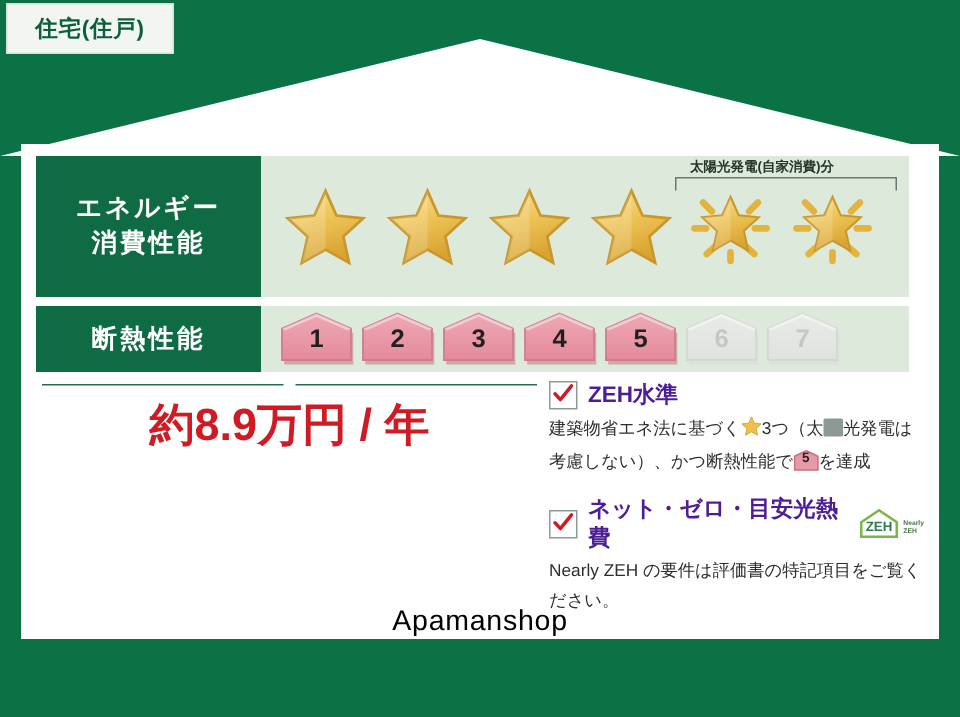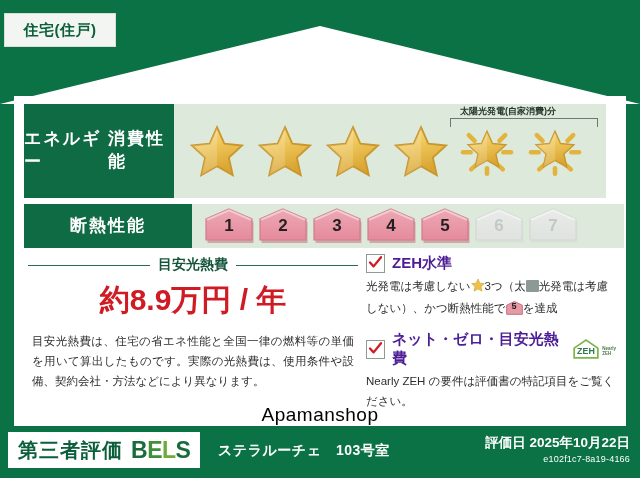--- a/index.html
+++ b/index.html
@@ -17,21 +17,21 @@
   .roof{
     position:absolute;left:0;top:26px;width:640px;height:78px;
     background:#ffffff;
     clip-path:polygon(0% 100%, 50% 0%, 100% 100%);
   }
 
   .badge-housing{
     position:absolute;left:4px;top:2px;width:110px;height:32px;
     background:#f2f5f1;border:1px solid #d7ded6;
     display:flex;align-items:center;justify-content:center;
-    color:#0b5f3a;font-size:15px;font-weight:bold;letter-spacing:.5px;margin-top:11px;
+    color:#0b5f3a;font-size:15px;font-weight:bold;letter-spacing:.5px;
   }
   .badge-renew{
     position:absolute;right:4px;top:2px;height:32px;
     background:#f2f5f1;border:1px solid #d7ded6;
     display:flex;align-items:center;gap:4px;padding:0 8px 0 5px;
   }
   .badge-renew .txt{color:#0b5f3a;font-size:14px;font-weight:bold;}
   .sun-icon{width:24px;height:22px;display:block;}
 
   .hdr-text{position:absolute;left:0;top:40px;width:640px;text-align:center;z-index:5;}
@@ -41,31 +41,31 @@
   
   .card{
     position:absolute;left:14px;top:96px;width:612px;height:330px;
     background:#ffffff;
   }
 
   
   .row{position:absolute;left:10px;display:flex;align-items:stretch;}
   .rowlabel{
     background:#0f6b43;color:#fff;font-weight:bold;
-    display:flex;flex-direction:row;align-items:center;justify-content:center;
+    display:flex;flex-direction:column;align-items:center;justify-content:center;
     letter-spacing:2px;line-height:1.35;
   }
   .rowbody{background:#dde9da;position:relative;display:flex;align-items:center;}
 
   #row-energy{top:8px;}
   #row-energy .rowlabel{width:150px;height:94px;font-size:17px;}
   #row-energy .rowbody{width:432px;height:94px;}
 
   #row-insul{top:108px;}
-  #row-insul .rowlabel{width:168px;height:44px;font-size:17px;}
+  #row-insul .rowlabel{width:150px;height:44px;font-size:17px;}
   #row-insul .rowbody{width:432px;height:44px;}
 
   
   .stars{display:flex;align-items:center;gap:2px;padding-left:10px;}
   .star{width:66px;height:64px;display:block;}
   .solar-caption{
     position:absolute;right:26px;top:1px;width:144px;text-align:center;
     font-size:9px;font-weight:bold;color:#25352c;letter-spacing:0px;
   }
   .bracket-line{
@@ -374,40 +374,38 @@
       </svg>
       <span class="num">7</span>
             </span>
           </div>
       </div>
     </div>
 
     <div class="cost">
       <div class="cost-head">
         <span class="rule"></span>
-        <span class="t">目安光熱費</span>
         <span class="rule"></span>
       </div>
       <div class="cost-value">約8.9万円 / 年</div>
-      <div class="cost-note">目安光熱費は、住宅の省エネ性能と全国一律の燃料等の単価を用いて算出したものです。実際の光熱費は、使用条件や設備、契約会社・方法などにより異なります。</div>
     </div>
 
     <div class="claims">
 
       <div class="claim">
         <div class="claim-head">
           <span class="chk">
             <svg width="15" height="15" viewBox="0 0 15 15">
               <path d="M2 7.5 L5.6 11.4 L13 2.2" fill="none" stroke="#cf1c24" stroke-width="2.3" stroke-linecap="round" stroke-linejoin="round"></path>
             </svg>
           </span>
           <span class="claim-title">ZEH水準</span>
         </div>
         <div class="claim-body">
-          <span>光発電は考慮しない</span><span class="inline-star">
+          <span>建築物省エネ法に基づく</span><span class="inline-star">
             <svg width="14" height="14" viewBox="0 0 24 24">
               <polygon points="12,1.6 15.2,8.8 23,9.6 17.2,14.9 18.9,22.6 12,18.7 5.1,22.6 6.8,14.9 1,9.6 8.8,8.8" fill="#edc14a" stroke="#cfa02e" stroke-width="1"></polygon>
             </svg>
           </span><span>3つ（太</span><span class="redact"></span><span>光発電は考慮しない）、かつ断熱性能で</span><span class="inline-house">
             <svg width="17" height="14" viewBox="0 0 17 14" style="position:absolute;left:0;top:0;">
               <polygon points="8.5,0.5 16.3,4.2 16.3,13.3 0.7,13.3 0.7,4.2" fill="#e59aa6" stroke="#c4707f" stroke-width="1"></polygon>
             </svg>
             <span>5</span>
           </span><span>を達成</span>
         </div>
@@ -433,30 +431,14 @@
           </span>
         </div>
         <div class="claim-body">Nearly ZEH の要件は評価書の特記項目をご覧ください。</div>
       </div>
 
     </div>
   </div>
 
   <div class="watermark">Apamanshop</div>
 
-  <div class="footer">
-    <div class="bels-box">
-      <span class="bels-jp">第三者評価</span>
-      <span class="bels-logo">
-        <span class="b1">B</span>
-          <span class="b2">E</span>
-          <span class="b3">L</span>
-          <span class="b4">S</span>
-      </span>
-    </div>
-    <div class="prop-name">ステラルーチェ　103号室</div>
-    <div class="eval">
-      <div class="eval-date">評価日 2025年10月22日</div>
-      <div class="eval-id">e102f1c7-8a19-4166</div>
-    </div>
-  </div>
 
 </div>
 
 </body></html>

